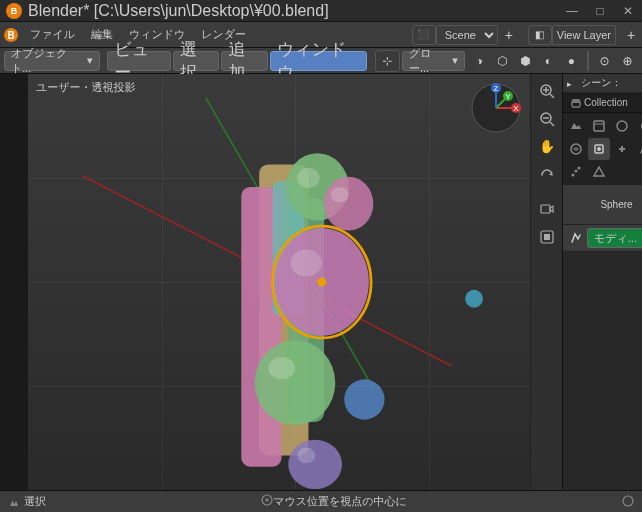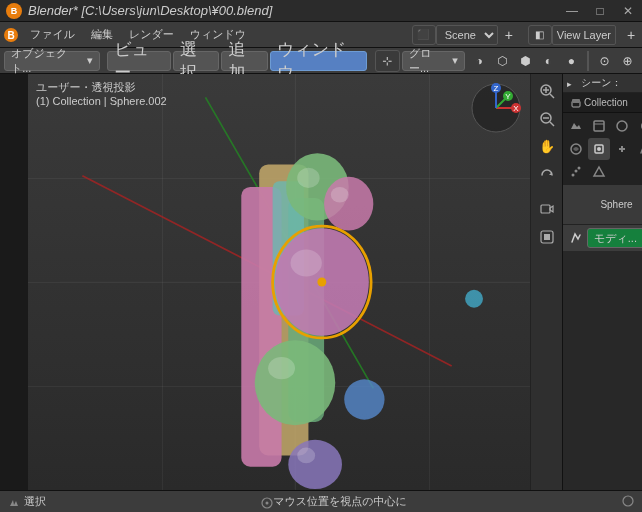--- a/index.html
+++ b/index.html
@@ -5,21 +5,21 @@
     * { margin: 0; padding: 0; box-sizing: border-box; }
     body { width: 642px; height: 512px; overflow: hidden; background: #1a1a1a; font-family: sans-serif; font-size: 11px; color: #ccc; }
 
     
     #titlebar {
       width: 100%; height: 22px; background: #2b2b2b; display: flex; align-items: center; justify-content: space-between;
       border-bottom: 1px solid #111;
     }
     #titlebar-left { display: flex; align-items: center; gap: 6px; padding-left: 6px; }
     #titlebar-icon { width: 16px; height: 16px; background: #e87d0d; border-radius: 50%; display: flex; align-items: center; justify-content: center; font-size: 9px; color: white; font-weight: bold; }
-    #titlebar-title { font-size: 13px; color: #ccc; font-style: italic; }
+    #titlebar-title { font-size: 16px; color: #ccc; }
     #titlebar-controls { display: flex; align-items: center; gap: 0; }
     .title-btn { width: 28px; height: 22px; display: flex; align-items: center; justify-content: center; font-size: 12px; color: #aaa; cursor: pointer; background: transparent; border: none; }
 
     
     #menubar {
       width: 100%; height: 26px; background: #3c3c3c; display: flex; align-items: center; gap: 0;
       border-bottom: 1px solid #111;
     }
     .menu-item { padding: 10px 8px; font-size: 11px; color: #ccc; cursor: pointer; height: 26px; display: flex; align-items: center; }
     .menu-sep { flex: 1; }
@@ -115,22 +115,22 @@
 
 <div id="menubar">
   <div class="toolbar-icon-btn">
     <svg width="18" height="18" viewBox="0 0 18 18">
         <circle cx="9" cy="9" r="7" fill="#e87d0d"></circle>
         <text x="9" y="13" text-anchor="middle" font-size="10" fill="white" font-weight="bold">B</text>
       </svg>
   </div>
   <div class="menu-item">ファイル</div>
   <div class="menu-item">編集</div>
+  <div class="menu-item">ウィンドウ</div>
   <div class="menu-item">レンダー</div>
-  <div class="menu-item">ウィンドウ</div>
   <div class="menu-sep"></div>
   <div class="toolbar-icon-btn" style="font-size:10px; border:1px solid #555; width:24px; height:20px; border-radius:3px; background:#3c3c3c;">⬛</div>
   <select id="scene-selector">
     <option>Scene</option>
   </select>
   <div class="toolbar-icon-btn" style="font-size:14px;">+</div>
   <div style="width:8px;"></div>
   <div class="toolbar-icon-btn" style="font-size:10px; border:1px solid #555; width:24px; height:20px; border-radius:3px; background:#3c3c3c;">◧</div>
   <div id="viewlayer-area">View Layer</div>
   <div class="toolbar-icon-btn" style="font-size:14px;">+</div>
@@ -229,21 +229,20 @@
 
     <div class="grid-line-h" style="top:25%;"></div>
     <div class="grid-line-h" style="top:50%;"></div>
     <div class="grid-line-h" style="top:75%;"></div>
     <div class="grid-line-v" style="left:25%;"></div>
     <div class="grid-line-v" style="left:50%;"></div>
     <div class="grid-line-v" style="left:75%;"></div>
 
     <div id="viewport-info">
       <div>ユーザー・透視投影</div>
-      <div>(1) Collection | Sphere.002</div>
     </div>
 
     <svg id="scene-svg" style="position:absolute;top:0;left:32px;right:32px;bottom:0;width:calc(100% - 64px);height:100%;" viewBox="0 0 420 370">
 
       <line x1="210" y1="0" x2="210" y2="370" stroke="#444" stroke-width="0.5" opacity="0.5"></line>
       <line x1="0" y1="185" x2="420" y2="185" stroke="#444" stroke-width="0.5" opacity="0.5"></line>
 
       <line x1="20" y1="90" x2="350" y2="260" stroke="#aa2222" stroke-width="1.5" opacity="0.8"></line>
 
       <line x1="130" y1="20" x2="280" y2="280" stroke="#228822" stroke-width="1.5" opacity="0.8"></line>
@@ -473,21 +472,21 @@
   </div>
 </div>
 
 <div id="statusbar">
   <div style="display:flex;align-items:center;gap:4px;">
     <svg width="12" height="12" viewBox="0 0 12 12">
         <path d="M2 10 L5 4 L6 9 L8 5 L10 10Z" fill="#888"></path>
       </svg>
     <span>選択</span>
   </div>
-  <div style="display:flex;align-items:flex-end;">
+  <div style="display:flex;align-items:flex-start;">
     <svg width="12" height="12" viewBox="0 0 12 12">
         <circle cx="6" cy="6" r="5" fill="none" stroke="#888" stroke-width="1.2"></circle>
         <circle cx="6" cy="6" r="1.5" fill="#888"></circle>
       </svg>
     <span>マウス位置を視点の中心に</span>
   </div>
   <div>
     <svg width="12" height="12" viewBox="0 0 12 12">
         <circle cx="6" cy="6" r="5" fill="none" stroke="#888" stroke-width="1.2"></circle>
       </svg>

